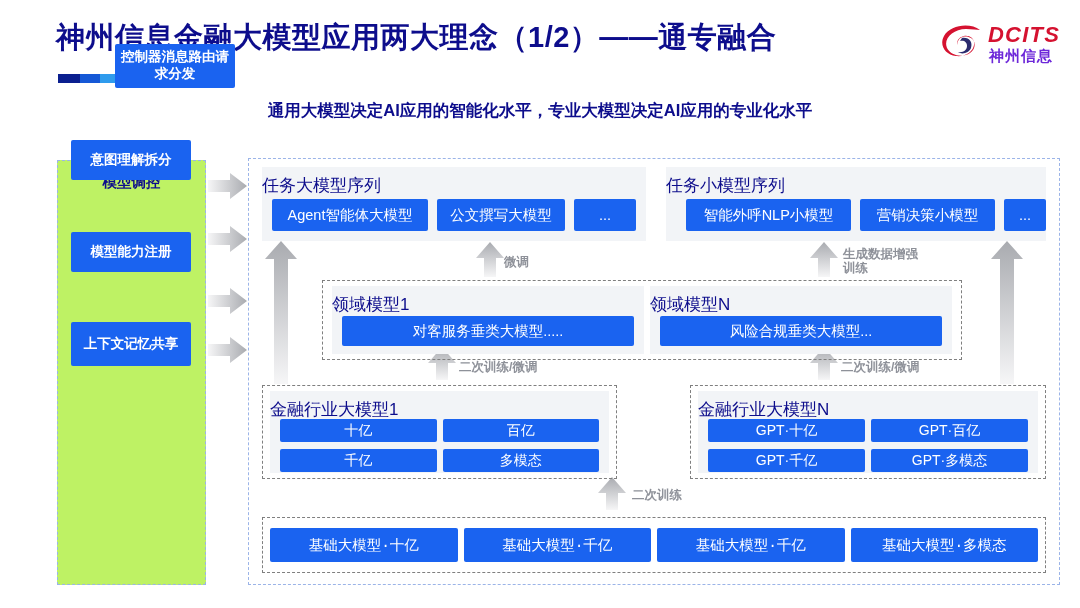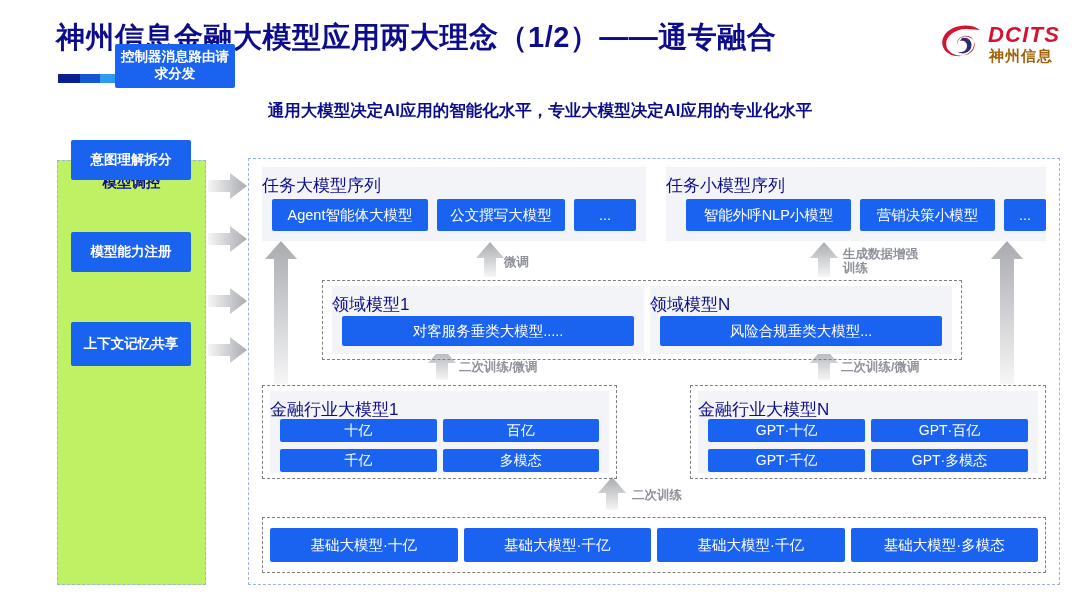--- a/index.html
+++ b/index.html
@@ -25,21 +25,21 @@
 
   .logo { position: absolute; right: 12px; top: 18px; width: 128px; height: 54px; }
   .logo-mark { position: absolute; left: 0; top: 6px; width: 44px; height: 40px; }
   .logo-en {
     position: absolute; left: 48px; top: 4px;
     font-size: 22px; font-weight: 700; color: #d51230; letter-spacing: 1.2px;
     font-style: italic;
   }
   .logo-cn {
     position: absolute; left: 49px; top: 29px;
-    font-size: 15px; font-weight: 700; color: #a16207; letter-spacing: 1px;
+    font-size: 15px; font-weight: 700; color: #6d28d9; letter-spacing: 1px;
   }
 
   .subtitle {
     position: absolute; left: 0; right: 0; top: 100px; text-align: center;
     font-size: 16.5px; font-weight: 700; color: #0d0d8c;
   }
 
   
   .left-frame {
     position: absolute; left: 57px; top: 160px; width: 149px; height: 425px;
@@ -111,21 +111,21 @@
   }
   .fin-grid .chip { height: 23px; font-size: 14px; }
 
   
   .f-base {
     position: absolute; left: 262px; top: 517px; width: 784px; height: 56px;
     border: 1.2px dashed #7f7f7f;
   }
   .base-row {
     position: absolute; left: 270px; top: 528px; width: 768px; height: 34px;
-    display: flex; gap: 6px;
+    display: flex; gap: 6px; font-family: Liberation Mono, monospace;
   }
   .base-row .chip { flex: 1; height: 34px; font-size: 14.5px; font-weight: 400; }
   .arrow-lbl {
     position: absolute; font-size: 12.5px; font-weight: 700; color: #8e9199;
     line-height: 1.15; text-align: center; white-space: pre-line;
   }
 </style>
 </head>
 <body>
 

